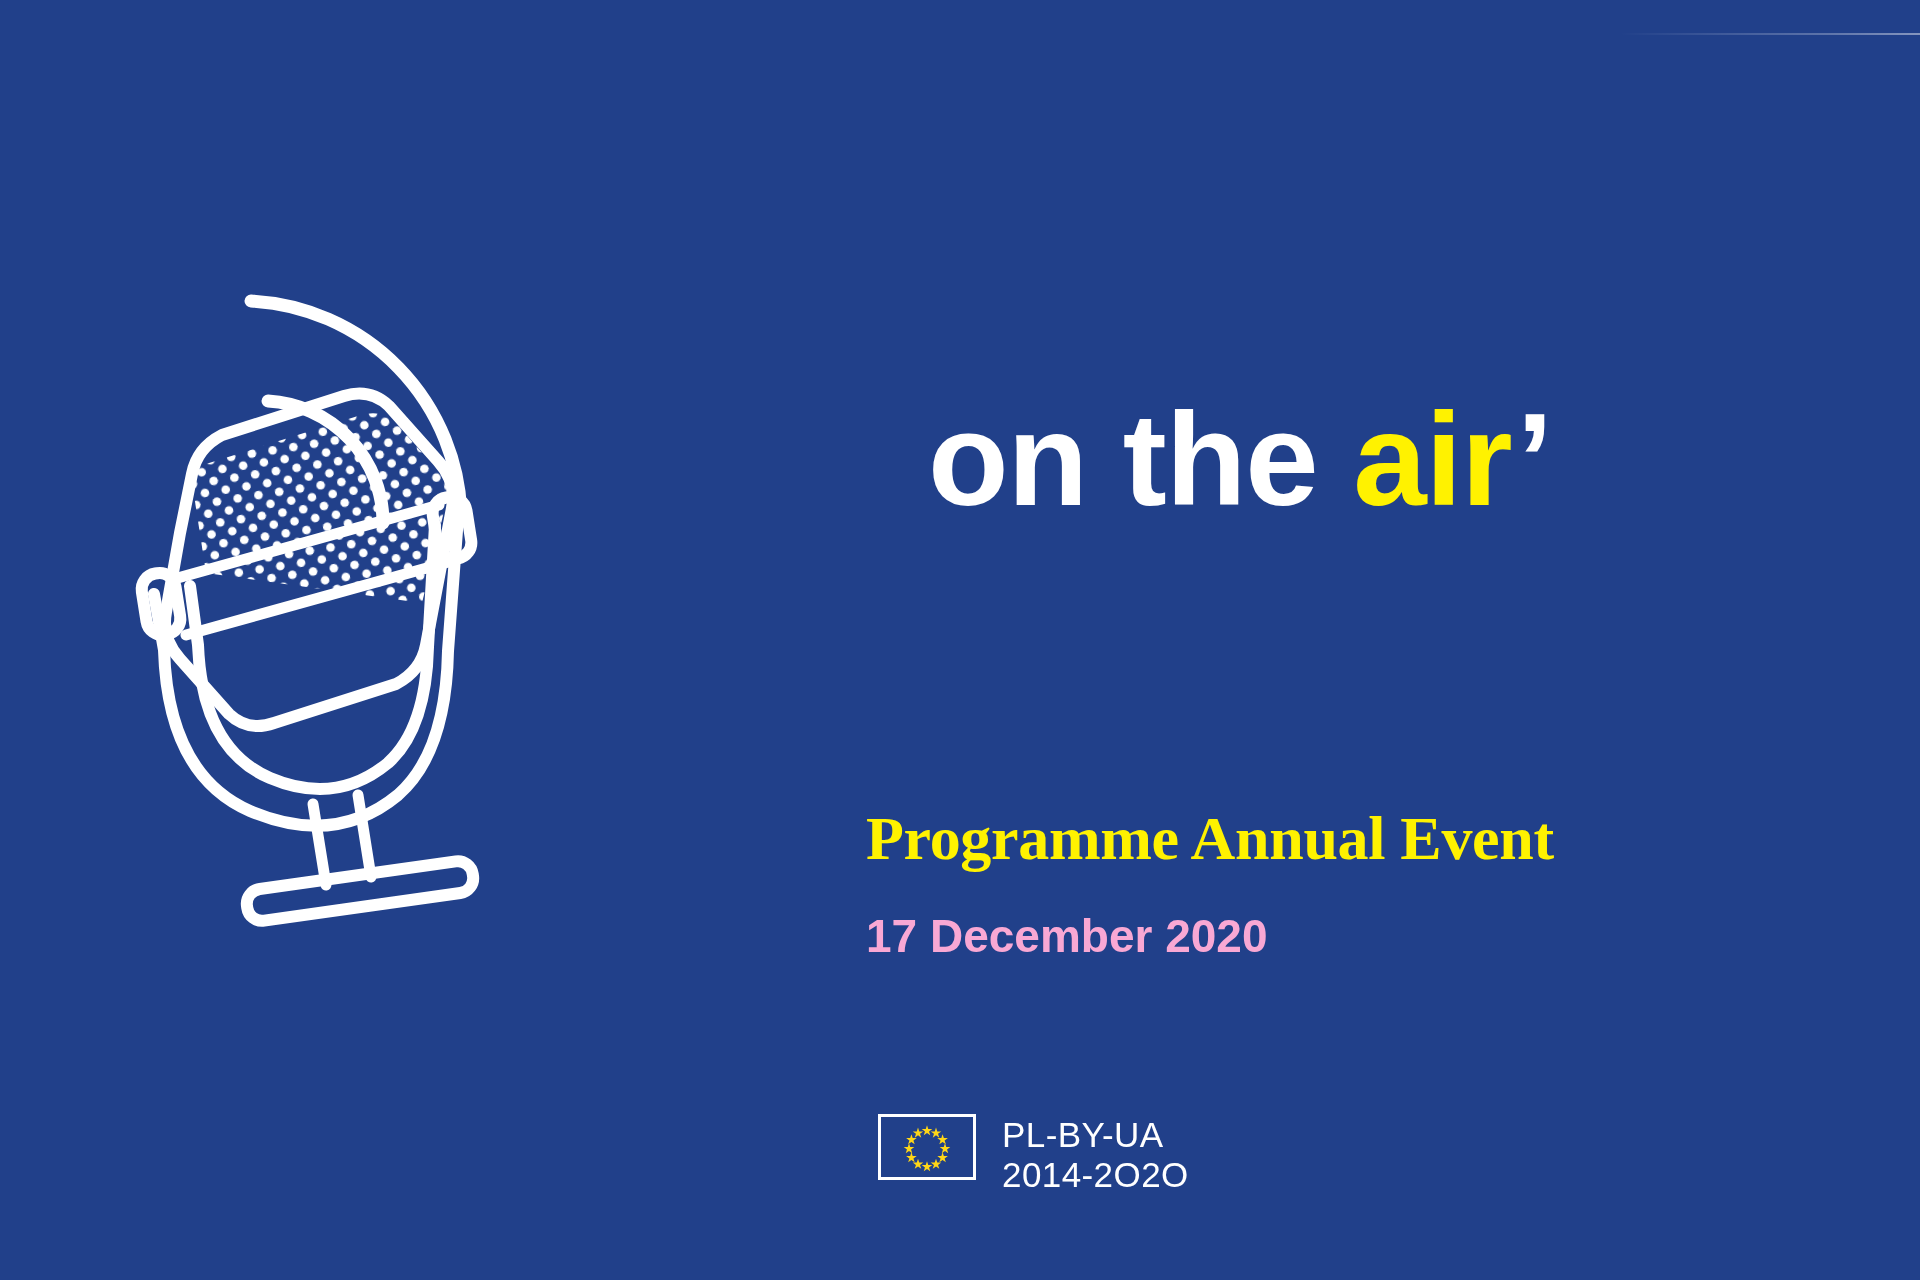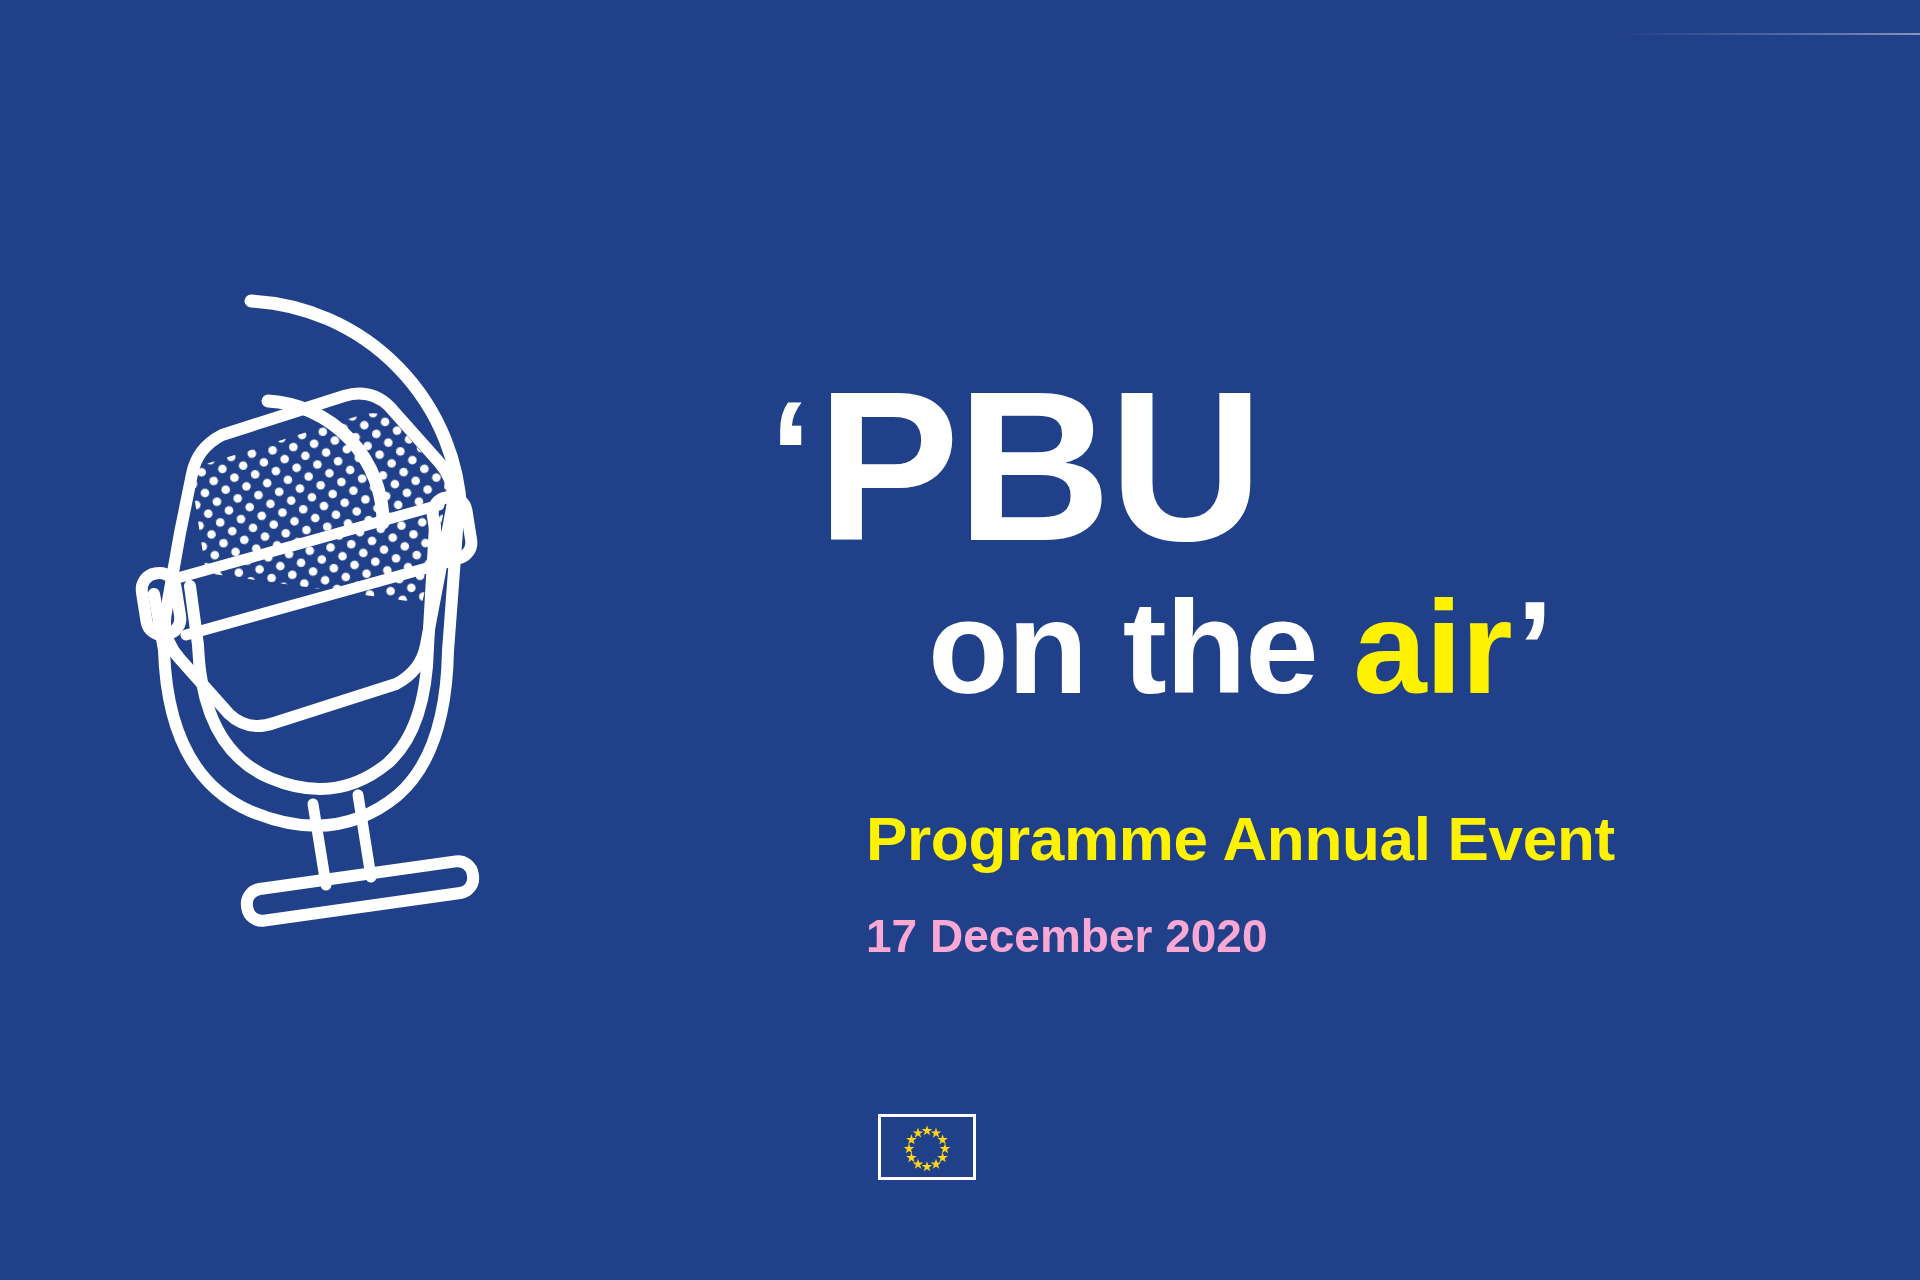--- a/index.html
+++ b/index.html
@@ -86,21 +86,21 @@
   .line-air .qclose {
     color: #ffffff;
     font-size: 132px;
   }
 
   .subtitle {
     position: absolute;
     left: 866px;
     top: 806px;
     margin: 0;
-    font-family: Liberation Sans, sans-serif;
+    font-family: Liberation Serif, serif;
     font-weight: bold;
     font-size: 62px;
     line-height: 1.05;
     letter-spacing: -0.005em;
     color: #fff200;
     white-space: nowrap;
   }
   .datetext {
     position: absolute;
     left: 866px;
@@ -207,21 +207,20 @@
 
       <g stroke="#ffffff" fill="none" stroke-linecap="round" stroke-linejoin="round">
         <path d="M183,549 L196,630" stroke-width="11"></path>
         <path d="M228,540 L241,622" stroke-width="11"></path>
         <rect x="116" y="620" width="228" height="32" rx="15" ry="15" transform="rotate(-8 230 636)" stroke-width="12"></rect>
       </g>
     </svg>
   </div>
 
   <div class="headline-block">
-    <div class="line-pbu"><span class="qopen">‘</span><span>PBU</span></div>
     <div class="line-air"><span>on the </span><span class="air-word">air</span><span class="qclose">’</span></div>
   </div>
 
   <div class="subtitle">Programme Annual Event</div>
   <div class="datetext">17 December 2020</div>
 
   <div class="logo-lockup">
     <div class="eu-flag">
       <svg class="stars-svg" viewBox="0 0 92 60" xmlns="http://www.w3.org/2000/svg" aria-hidden="true">
         <g fill="#ffd617">
@@ -234,15 +233,19 @@
           <polygon points="55,41.76 56.25,45.61 60.3,45.61 57.02,47.99 58.28,51.84 55,49.46 51.72,51.84 52.98,47.99 49.7,45.61 53.75,45.61"></polygon>
           <polygon points="46,44.2 47.25,48.05 51.3,48.05 48.02,50.43 49.28,54.28 46,51.9 42.72,54.28 43.98,50.43 40.7,48.05 44.75,48.05"></polygon>
           <polygon points="37,41.76 38.25,45.61 42.3,45.61 39.02,47.99 40.28,51.84 37,49.46 33.72,51.84 34.98,47.99 31.7,45.61 35.75,45.61"></polygon>
           <polygon points="30.42,35.18 31.67,39.03 35.72,39.03 32.44,41.41 33.7,45.26 30.42,42.88 27.14,45.26 28.4,41.41 25.12,39.03 29.17,39.03"></polygon>
           <polygon points="28,26.2 29.25,30.05 33.3,30.05 30.02,32.43 31.28,36.28 28,33.9 24.72,36.28 25.98,32.43 22.7,30.05 26.75,30.05"></polygon>
           <polygon points="30.42,17.18 31.67,21.03 35.72,21.03 32.44,23.41 33.7,27.26 30.42,24.88 27.14,27.26 28.4,23.41 25.12,21.03 29.17,21.03"></polygon>
           <polygon points="37,10.6 38.25,14.45 42.3,14.45 39.02,16.83 40.28,20.68 37,18.3 33.72,20.68 34.98,16.83 31.7,14.45 35.75,14.45"></polygon>
         </g>
       </svg>
     </div>
+    <div class="lockup-text">
+      <div class="lockup-line">PL-BY-UA</div>
+      <div class="lockup-line">2014-2O2O</div>
+    </div>
   </div>
 
 </div>
 
 </body></html>

